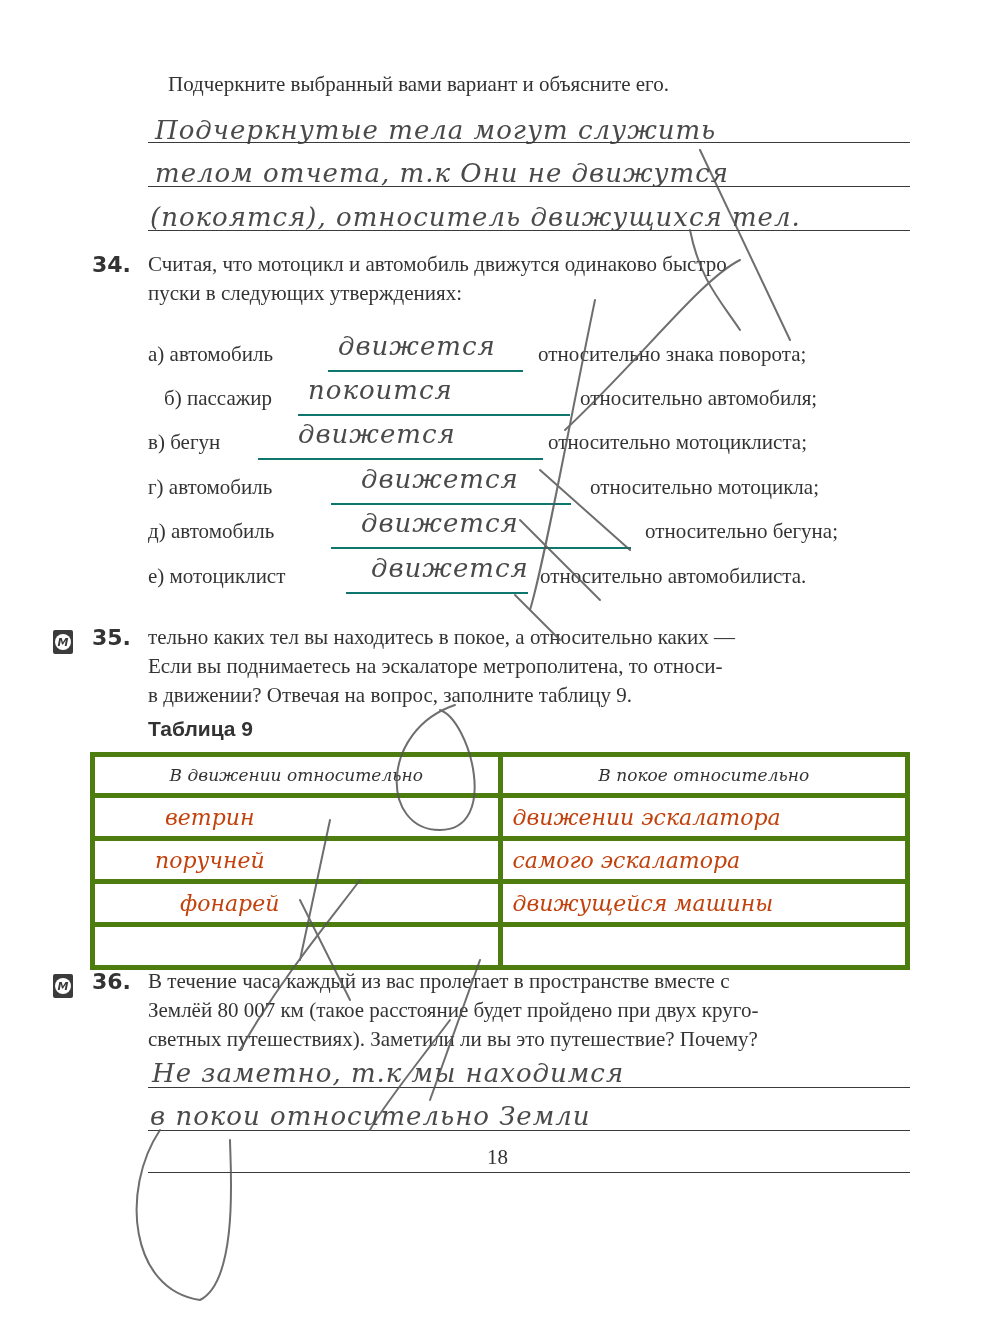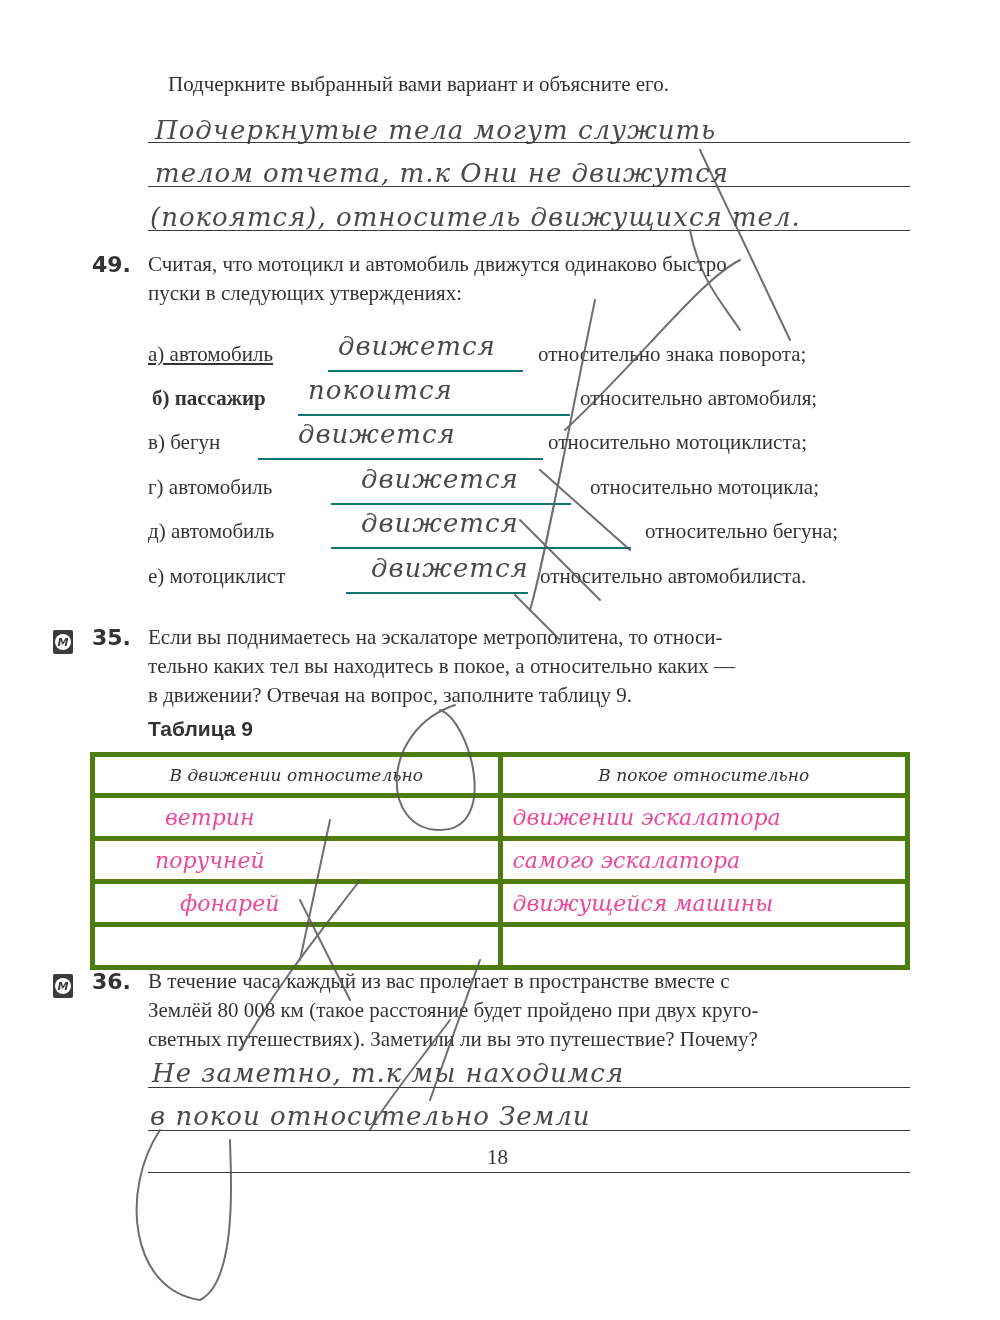--- a/index.html
+++ b/index.html
@@ -14,50 +14,50 @@
   .num { font-family:"DejaVu Sans",sans-serif; font-weight:bold; font-size:22px; color:#333; }
   .m-badge { width:20px; height:24px; background:#3b3b3b; border-radius:2px; display:flex; align-items:center; justify-content:center; }
   .m-badge span { width:16px; height:16px; border-radius:50%; background:#fff; color:#3b3b3b; font-family:"DejaVu Sans",sans-serif; font-size:11px; font-weight:bold; font-style:italic; display:flex; align-items:center; justify-content:center; }
   .fill-row { position:absolute; left:148px; height:30px; font-size:21px; }
   .fill-row .lbl, .fill-row .tail { position:absolute; top:0; white-space:nowrap; }
   .fill-row .blank { position:absolute; top:0; height:30px; border-bottom:2px solid #0f766e; }
   .fill-row .blank .hand { position:absolute; left:10px; top:-8px; }
   table.t9 { position:absolute; left:90px; top:752px; width:820px; border-collapse:collapse; }
   table.t9 td, table.t9 th { border:5px solid #4d7c0f; height:38px; padding:0 10px; }
   table.t9 th { font-family:"DejaVu Serif",serif; font-style:italic; font-weight:normal; font-size:17px; color:#333; height:36px; }
-  table.t9 td { font-family:"DejaVu Serif",serif; font-style:italic; color:#ec4899; font-size:22px; }
+  table.t9 td { font-family:"DejaVu Serif",serif; font-style:italic; color:#c2410c; font-size:22px; }
   .pencil { position:absolute; left:0; top:0; pointer-events:none; }
 </style>
 </head>
 <body>
 
 <div class="abs print" style="left:148px;top:70px;margin-left:20px;">Подчеркните выбранный вами вариант и объясните его.</div>
 
 <div class="abs hand" style="left:155px;top:115px;">Подчеркнутые тела могут служить</div>
 <div class="rule" style="left:148px;top:142px;width:762px;"></div>
 <div class="abs hand" style="left:155px;top:158px;">телом отчета, т.к Они не движутся</div>
 <div class="rule" style="left:148px;top:186px;width:762px;"></div>
 <div class="abs hand" style="left:150px;top:202px;">(покоятся), относитель движущихся тел.</div>
 <div class="rule" style="left:148px;top:230px;width:762px;"></div>
 
-<div class="abs num" style="left:92px;top:252px;">49.</div>
+<div class="abs num" style="left:92px;top:252px;">34.</div>
 <div class="abs print" style="left:148px;top:250px;">
   <div>Считая, что мотоцикл и автомобиль движутся одинаково быстро</div>
   <div>пуски в следующих утверждениях:</div>
 </div>
 
 <div class="fill-row print" style="top:340px;">
-  <span class="lbl" style="left:0;text-decoration:underline;">а) автомобиль</span>
+  <span class="lbl" style="left:0;">а) автомобиль</span>
   <span class="blank" style="left:180px;width:195px;">
       <span class="hand">движется</span>
     </span>
   <span class="tail" style="left:390px;">относительно знака поворота;</span>
 </div>
 <div class="fill-row print" style="top:384px;">
-  <span class="lbl" style="left:4px;font-weight:bold;">б) пассажир</span>
+  <span class="lbl" style="left:16px;">б) пассажир</span>
   <span class="blank" style="left:150px;width:272px;">
       <span class="hand">покоится</span>
     </span>
   <span class="tail" style="left:432px;">относительно автомобиля;</span>
 </div>
 <div class="fill-row print" style="top:428px;">
   <span class="lbl" style="left:0;">в) бегун</span>
   <span class="blank" style="left:110px;width:285px;">
       <span class="hand" style="left:40px;">движется</span>
     </span>
@@ -83,22 +83,22 @@
       <span class="hand" style="left:25px;">движется</span>
     </span>
   <span class="tail" style="left:392px;">относительно автомобилиста.</span>
 </div>
 
 <div class="abs m-badge" style="left:53px;top:630px;">
     <span>М</span>
   </div>
 <div class="abs num" style="left:92px;top:625px;">35.</div>
 <div class="abs print" style="left:148px;top:623px;">
+  <div>тельно каких тел вы находитесь в покое, а относительно каких —</div>
   <div>Если вы поднимаетесь на эскалаторе метрополитена, то относи-</div>
-  <div>тельно каких тел вы находитесь в покое, а относительно каких —</div>
   <div>в движении? Отвечая на вопрос, заполните таблицу 9.</div>
 </div>
 <div class="abs print" style="left:148px;top:714px;font-weight:bold;font-family:'Liberation Sans',sans-serif;font-size:21px;">Таблица 9</div>
 
 <table class="t9">
   <thead>
     <tr>
       <th style="width:50%;">В движении относительно</th>
       <th>В покое относительно</th>
     </tr>
@@ -122,21 +122,21 @@
     </tr>
   </tbody>
 </table>
 
 <div class="abs m-badge" style="left:53px;top:974px;">
     <span>М</span>
   </div>
 <div class="abs num" style="left:92px;top:969px;">36.</div>
 <div class="abs print" style="left:148px;top:967px;">
   <div>В течение часа каждый из вас пролетает в пространстве вместе с</div>
-  <div>Землёй 80 008 км (такое расстояние будет пройдено при двух круго-</div>
+  <div>Землёй 80 007 км (такое расстояние будет пройдено при двух круго-</div>
   <div>светных путешествиях). Заметили ли вы это путешествие? Почему?</div>
 </div>
 
 <div class="abs hand" style="left:152px;top:1058px;">Не заметно, т.к мы находимся</div>
 <div class="rule" style="left:148px;top:1087px;width:762px;"></div>
 <div class="abs hand" style="left:150px;top:1101px;">в покои относительно Земли</div>
 <div class="rule" style="left:148px;top:1130px;width:762px;"></div>
 <div class="abs hand" style="left:150px;top:1144px;"></div>
 <div class="rule" style="left:148px;top:1172px;width:762px;"></div>
 

